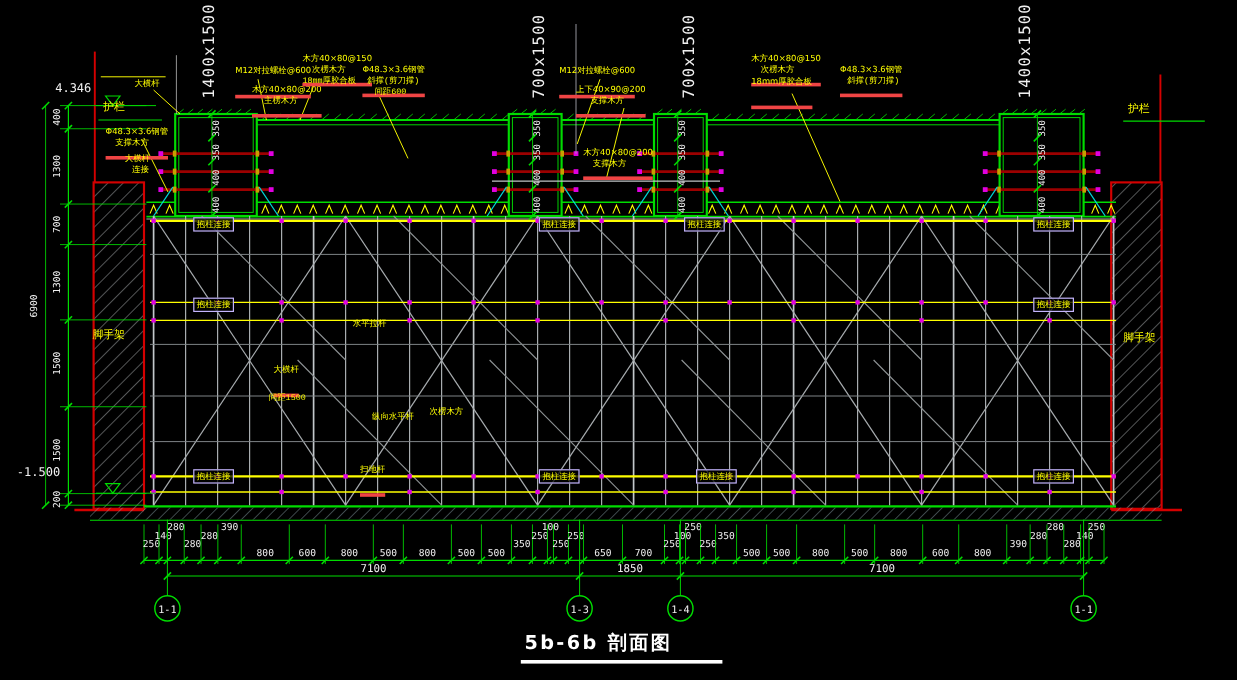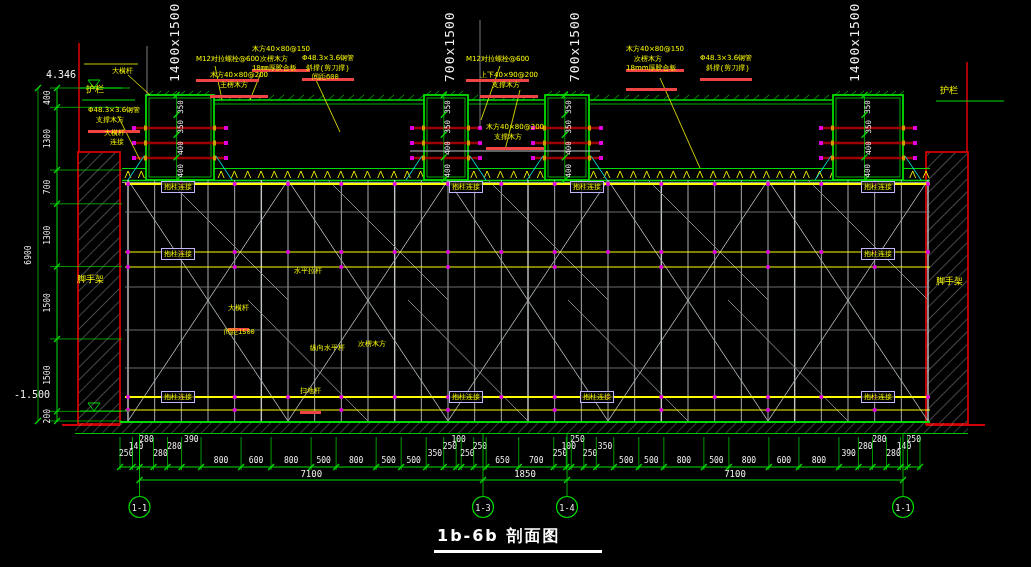--- a/index.html
+++ b/index.html
@@ -653,21 +653,21 @@
   <div class="txt yl" style="left:104px;top:130px;">大横杆</div>
   <div class="txt yl" style="left:110px;top:139px;">连接</div>
 
   <div class="txt yl" style="left:294px;top:268px;">水平拉杆</div>
   <div class="txt yl-u" style="left:228px;top:305px;">大横杆</div>
   <div class="txt yl" style="left:224px;top:329px;">间距1500</div>
   <div class="txt yl" style="left:290px;top:345px;padding-left:20px;">纵向水平杆</div>
   <div class="txt yl" style="left:358px;top:341px;">次楞木方</div>
   <div class="txt yl-u" style="left:300px;top:388px;">扫地杆</div>
 
-  <div class="txt title" style="left:437px;top:528px;">1b-6b 剖面图</div>
+  <div class="txt title" style="left:437px;top:528px;">5b-6b 剖面图</div>
   <div class="title-rule" style="left:434px;top:550px;width:168px;"></div>
 <div class="tiebox" style="left: 178px; top: 187px;">抱柱连接</div>
     <div class="tiebox" style="left: 466px; top: 187px;">抱柱连接</div>
     <div class="tiebox" style="left: 587px; top: 187px;">抱柱连接</div>
     <div class="tiebox" style="left: 878px; top: 187px;">抱柱连接</div>
     <div class="tiebox" style="left: 178px; top: 254px;">抱柱连接</div>
     <div class="tiebox" style="left: 878px; top: 254px;">抱柱连接</div>
     <div class="tiebox" style="left: 178px; top: 397px;">抱柱连接</div>
     <div class="tiebox" style="left: 466px; top: 397px;">抱柱连接</div>
     <div class="tiebox" style="left: 597px; top: 397px;">抱柱连接</div>

